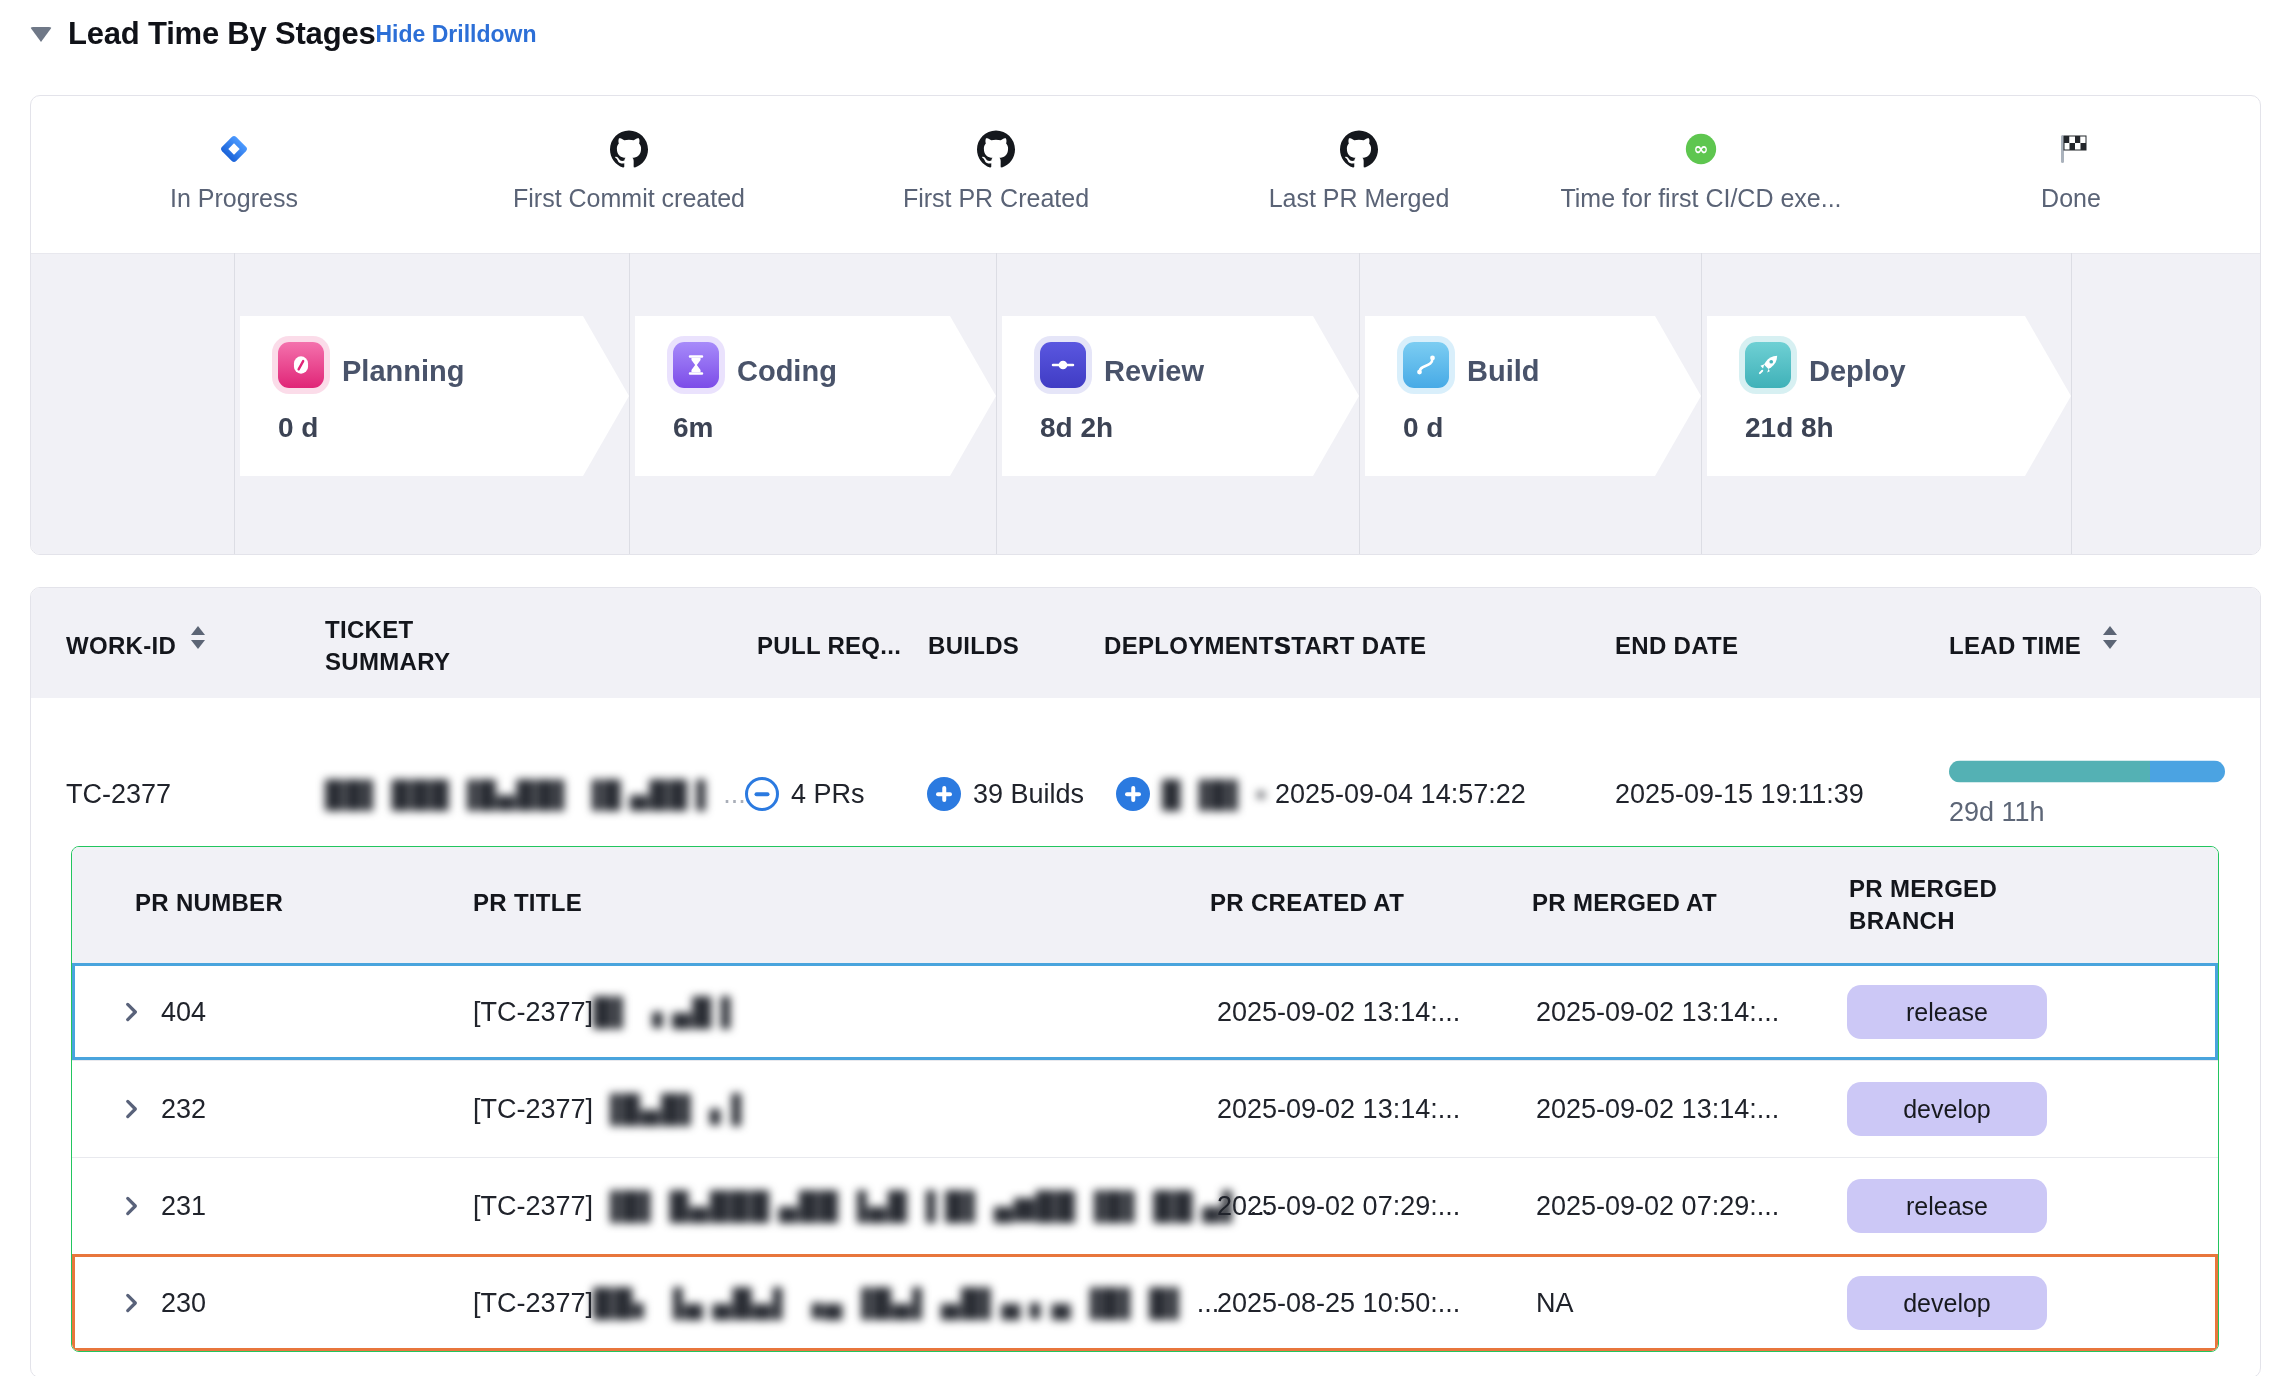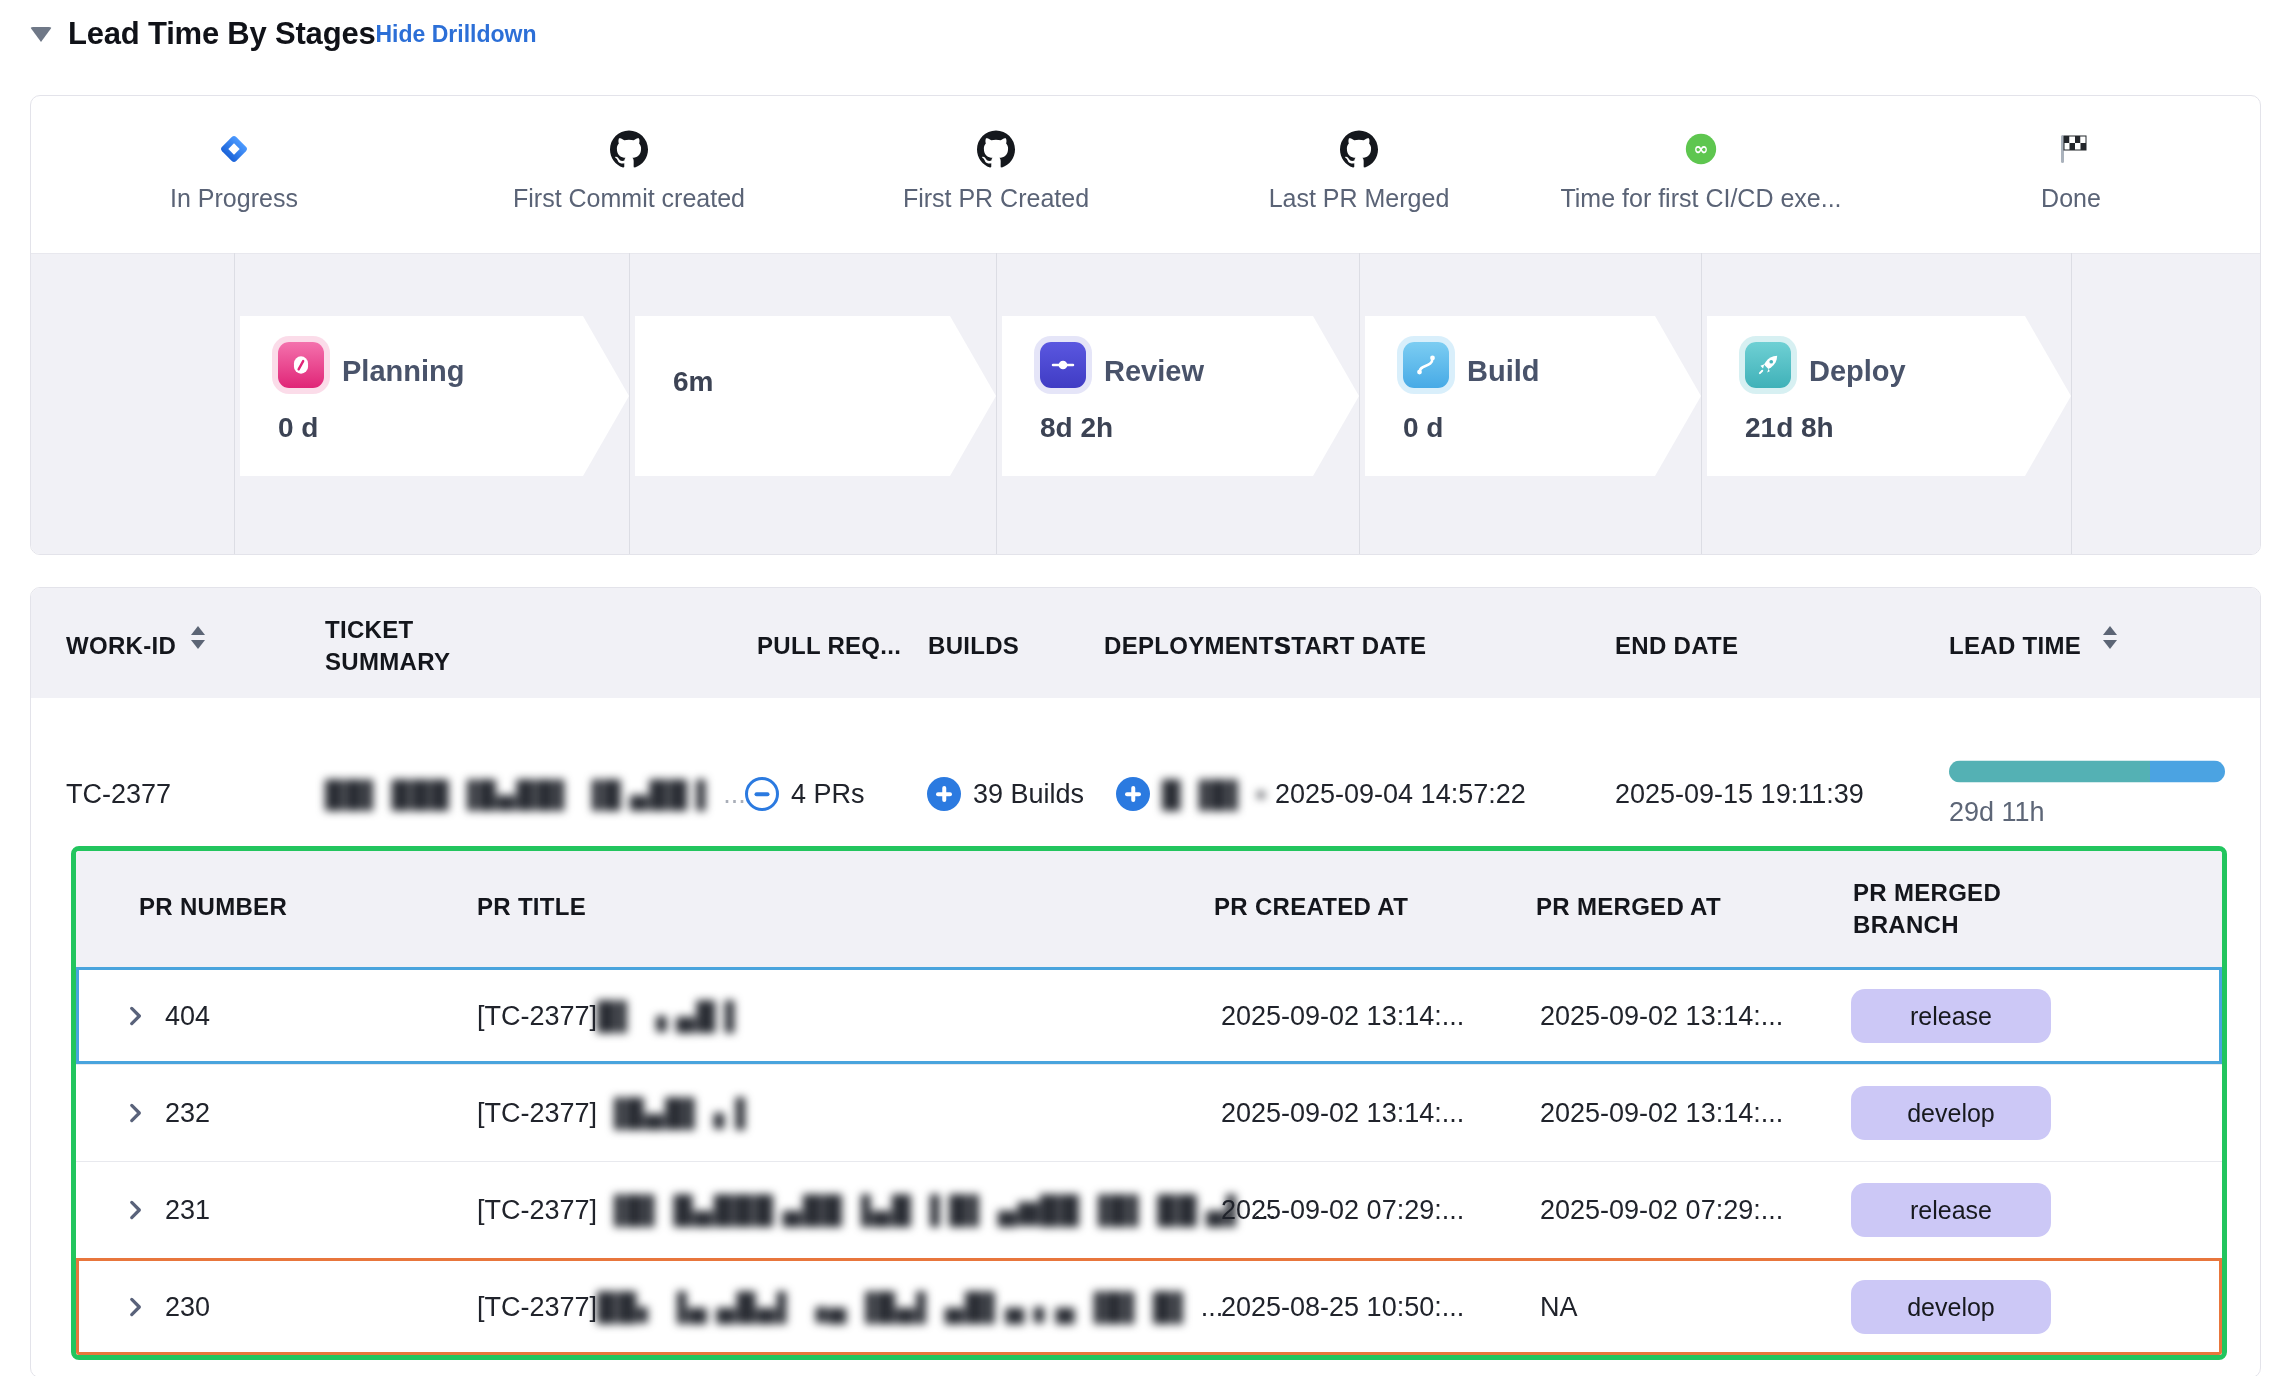--- a/index.html
+++ b/index.html
@@ -62,21 +62,21 @@
   .circle-plus::after{content:"";position:absolute;left:50%;top:50%;transform:translate(-50%,-50%);width:3.5px;height:16px;background:#fff;border-radius:2px;}
   .redact{filter:blur(4px);color:#2a2d34;letter-spacing:1px;}
   .dim{color:#a9aeb8;}
   .leadwrap{display:flex;flex-direction:column;gap:14px;}
   .leadbar{width:276px;height:22px;border-radius:11px;overflow:hidden;display:flex;}
   .leadbar .seg-teal{background:#54b1b4;height:100%;}
   .leadbar .seg-blue{background:#4ba3e2;height:100%;}
   .leadlabel{font-size:27px;color:#5d6677;}
 
   
-  .prtable{position:absolute;left:40px;top:258px;width:2146px;border:5px solid #22c55e;border-radius:8px;overflow:hidden;background:#fff;}
+  .prtable{position:absolute;left:40px;top:258px;width:2146px;border:1px solid #22c55e;border-radius:8px;overflow:hidden;background:#fff;}
   .prhead{position:relative;height:116px;background:#f1f1f6;}
   .phead{position:absolute;font-size:24px;font-weight:700;color:#14161c;letter-spacing:.3px;line-height:1.35;top:40px;}
   .prrow{position:relative;height:97px;background:#fff;border-top:1px solid #e8e9ee;box-sizing:border-box;}
   .prrow.hl-blue{outline:3px solid #49a4dd;outline-offset:-3px;border-top-color:transparent;}
   .prrow.hl-orange{outline:3px solid #e8763c;outline-offset:-3px;}
   .pcell{position:absolute;top:50%;transform:translateY(-50%);font-size:27px;color:#20232b;white-space:nowrap;}
   .rowchev{position:absolute;left:46px;top:50%;transform:translateY(-50%);cursor:pointer;display:flex;}
   .badge{position:absolute;left:1775px;top:50%;transform:translateY(-50%);width:200px;height:54px;border-radius:14px;
          background:#ccc8f6;display:flex;align-items:center;justify-content:center;font-size:25px;color:#17191e;font-weight:500;}
 </style>
@@ -176,20 +176,29 @@
         <svg width="26" height="26" viewBox="0 0 24 24">
           <rect x="5.5" y="4" width="13" height="16" rx="6.5" fill="#fff"></rect>
           <path d="M14 8.4l-4.2 7.6" stroke="#e02577" stroke-width="2.2" stroke-linecap="round"></path>
         </svg>
       </span>
       <span class="stage-name">Planning</span>
     </div>
     <div class="stage-dur">0 d</div>
   </div>
   <div class="chev c2">
+    <div class="chev-head">
+      <span class="stage-ico ico-coding">
+        <svg width="26" height="26" viewBox="0 0 24 24">
+          <path d="M6.5 4.2h11M6.5 19.8h11" stroke="#fff" stroke-width="2.4" stroke-linecap="round"></path>
+          <path d="M7.8 5.2h8.4v2.1L12.8 12l3.4 4.7v2.1H7.8v-2.1L11.2 12 7.8 7.3z" fill="#fff"></path>
+        </svg>
+      </span>
+      <span class="stage-name">Coding</span>
+    </div>
     <div class="stage-dur">6m</div>
   </div>
   <div class="chev c3">
     <div class="chev-head">
       <span class="stage-ico ico-review">
         <svg width="26" height="26" viewBox="0 0 24 24">
           <path d="M2.8 12h18.4" stroke="#fff" stroke-width="2.4" stroke-linecap="round"></path>
           <circle cx="12" cy="12" r="4" fill="#fff"></circle>
         </svg>
       </span>

